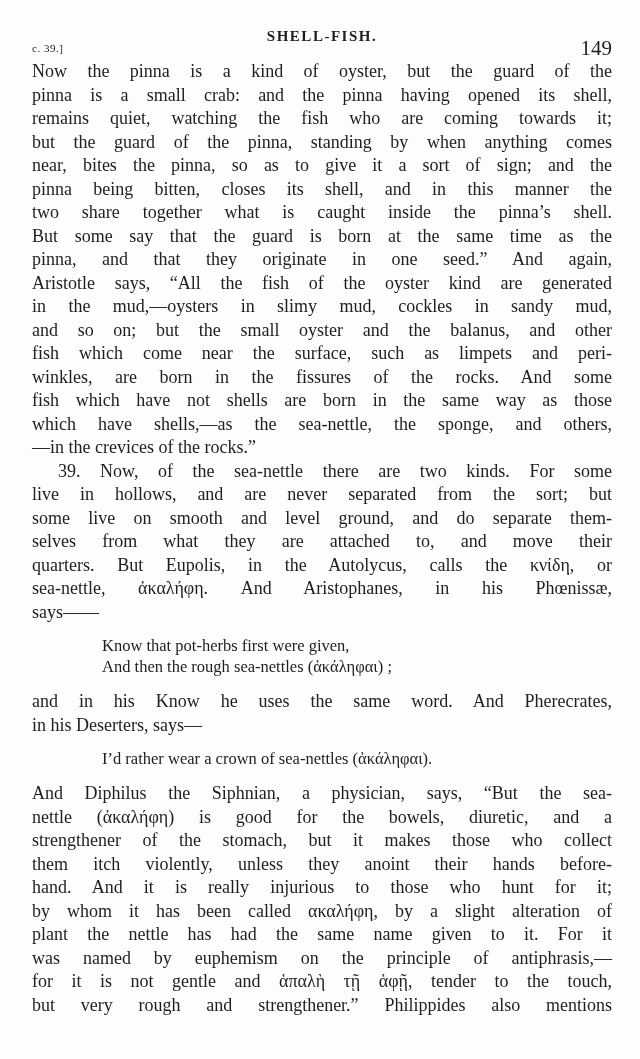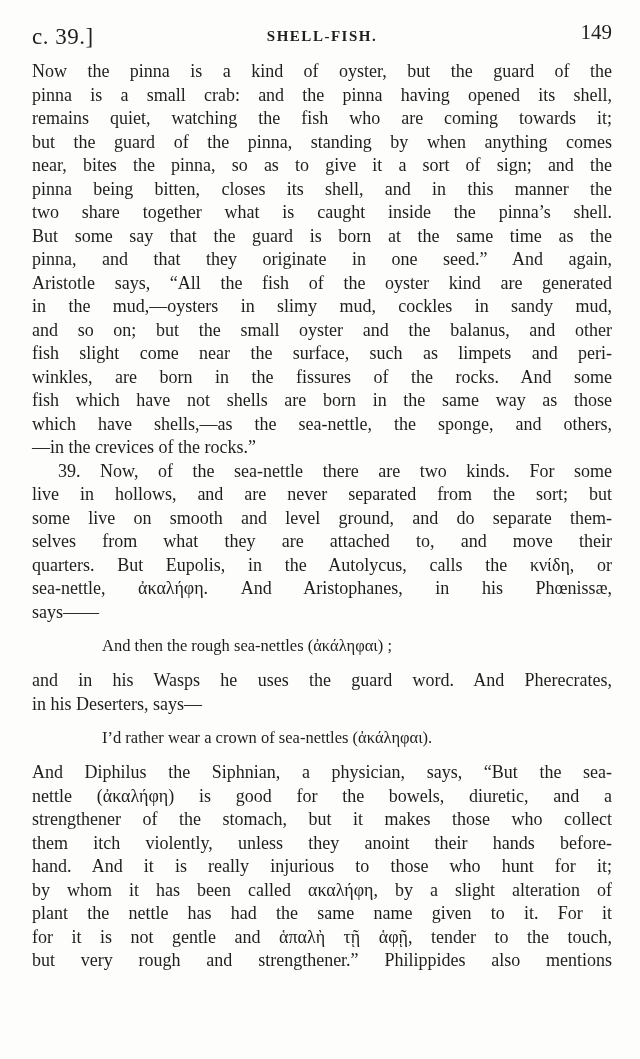--- a/index.html
+++ b/index.html
@@ -20,38 +20,38 @@
   }
   
   .running-head {
     position: relative;
     height: 30px;
     margin-bottom: 10px;
   }
   .head-left {
     position: absolute;
     left: 0;
-    top: 4px;
-    font-size: 23px;
+    top: 22px;
+    font-size: 11px;
     letter-spacing: 0.5px;
   }
   .head-center {
     position: absolute;
     left: 0;
     right: 0;
     top: 8px;
     text-align: center;
     font-size: 15px;
     letter-spacing: 1.5px;
     font-weight: bold;
   }
   .head-right {
     position: absolute;
     right: 0;
-    top: 0;
+    top: 16px;
     font-size: 21px;
   }
   
   .text-block {
     width: 580px;
   }
   .body .line {
     font-size: 18px;
     line-height: 23.5px;
     white-space: nowrap;
@@ -91,50 +91,52 @@
         <div class="line just">remains quiet, watching the fish who are coming towards it;</div>
         <div class="line just">but the guard of the pinna, standing by when anything comes</div>
         <div class="line just">near, bites the pinna, so as to give it a sort of sign; and the</div>
         <div class="line just">pinna being bitten, closes its shell, and in this manner the</div>
         <div class="line just">two share together what is caught inside the pinna’s shell.</div>
         <div class="line just">But some say that the guard is born at the same time as the</div>
         <div class="line just">pinna, and that they originate in one seed.”  And again,</div>
         <div class="line just">Aristotle says, “All the fish of the oyster kind are generated</div>
         <div class="line just">in the mud,—oysters in slimy mud, cockles in sandy mud,</div>
         <div class="line just">and so on; but the small oyster and the balanus, and other</div>
-        <div class="line just">fish slight come near the surface, such as limpets and peri-</div>
+        <div class="line just">fish which come near the surface, such as limpets and peri-</div>
         <div class="line just">winkles, are born in the fissures of the rocks.  And some</div>
         <div class="line just">fish which have not shells are born in the same way as those</div>
         <div class="line just">which have shells,—as the sea-nettle, the sponge, and others,</div>
         <div class="line">—in the crevices of the rocks.”</div>
       </div>
       <div class="body indent">
         <div class="line just">39. Now, of the sea-nettle there are two kinds.  For some</div>
         <div class="line just">live in hollows, and are never separated from the sort; but</div>
         <div class="line just">some live on smooth and level ground, and do separate them-</div>
         <div class="line just">selves from what they are attached to, and move their</div>
         <div class="line just">quarters.  But Eupolis, in the Autolycus, calls the κνίδη, or</div>
         <div class="line just">sea-nettle, ἀκαλήφη.  And Aristophanes, in his Phœnissæ,</div>
         <div class="line">says——</div>
       </div>
       <div class="quote">
+        <div class="line">Know that pot-herbs first were given,</div>
         <div class="line">And then the rough sea-nettles (ἀκάληφαι) ;</div>
       </div>
       <div class="body">
-        <div class="line just">and in his Wasps he uses the guard word.  And Pherecrates,</div>
+        <div class="line just">and in his Know he uses the same word.  And Pherecrates,</div>
         <div class="line">in his Deserters, says—</div>
       </div>
       <div class="quote">
         <div class="line">I’d rather wear a crown of sea-nettles (ἀκάληφαι).</div>
       </div>
       <div class="body">
         <div class="line just">And Diphilus the Siphnian, a physician, says, “But the sea-</div>
         <div class="line just">nettle (ἀκαλήφη) is good for the bowels, diuretic, and a</div>
         <div class="line just">strengthener of the stomach, but it makes those who collect</div>
         <div class="line just">them itch violently, unless they anoint their hands before-</div>
         <div class="line just">hand.  And it is really injurious to those who hunt for it;</div>
         <div class="line just">by whom it has been called ακαλήφη, by a slight alteration of</div>
         <div class="line just">plant the nettle has had the same name given to it.  For it</div>
+        <div class="line just">was named by euphemism on the principle of antiphrasis,—</div>
         <div class="line just">for it is not gentle and ἁπαλὴ τῇ ἁφῇ, tender to the touch,</div>
         <div class="line just">but very rough and strengthener.”  Philippides also mentions</div>
       </div>
     </main>
 </div>
 
 </body></html>

